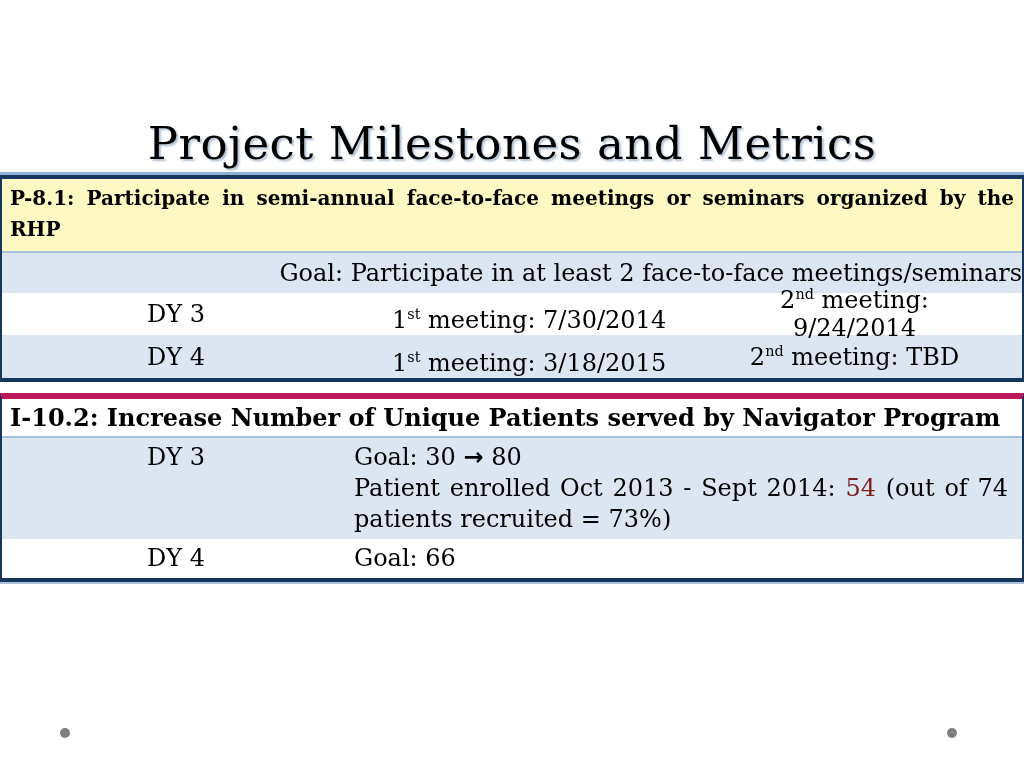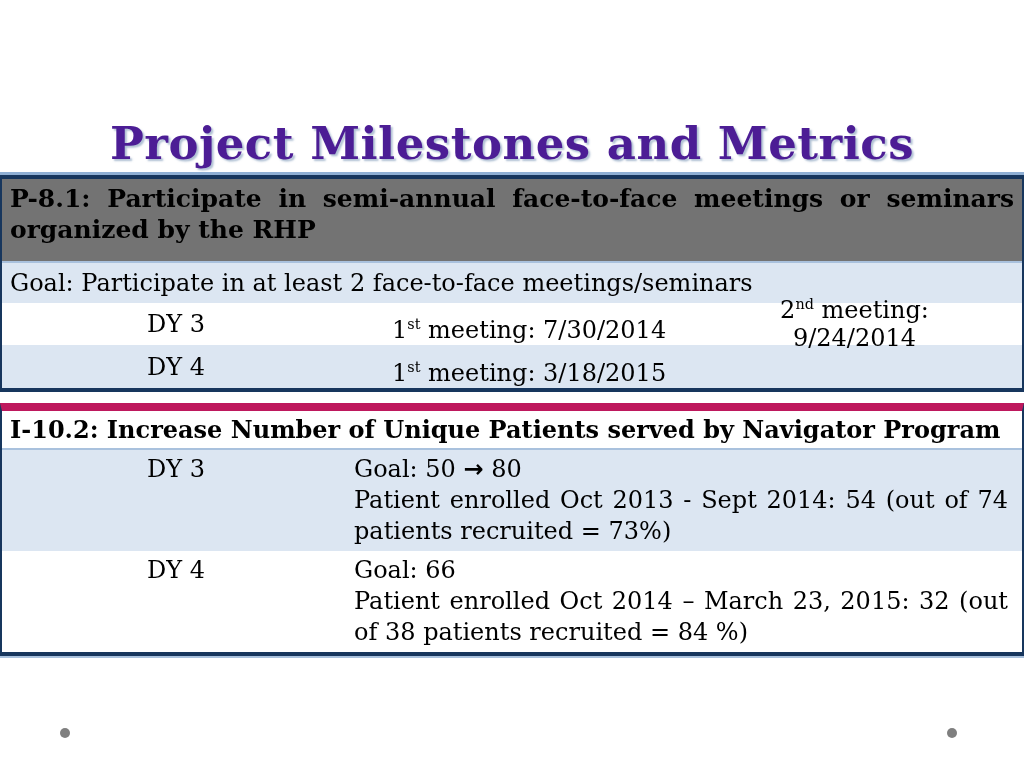--- a/index.html
+++ b/index.html
@@ -12,71 +12,71 @@
     font-family: "DejaVu Serif", "Liberation Serif", serif;
     color: #000000;
   }
   
   .title-wrap {
     height: 172px;
     display: flex; align-items: flex-end; justify-content: center;
   }
   h1.title {
     margin: 0 0 2px 0;
-    font-size: 45px; font-weight: bold;
-    color: #4c1d95;
+    font-size: 45px; font-weight: normal;
+    color: #000000;
     letter-spacing: 0.5px;
     text-shadow: 2px 2px 2px rgba(110, 140, 175, 0.55);
   }
   .title-rule { height: 3px; background: #8fafd4; }
 
   
   .tbl {
     width: 1024px;
     border-left: 2px solid #17365d;
     border-right: 2px solid #17365d;
     font-size: 24px;
   }
   .tbl1 { border-top: 4px solid #17365d; border-bottom: 4px solid #17365d; }
-  .tbl2 { border-top: 8px solid #be185d; border-bottom: 4px solid #17365d; margin-top: 11px; }
+  .tbl2 { border-top: 6px solid #be185d; border-bottom: 4px solid #17365d; margin-top: 11px; }
   .under-rule { height: 2px; background: #a9c1dd; width: 1024px; }
 
   .row-heading {
-    padding: 4px 8px 16px 8px;
-    font-weight: bold; font-size: 25px; line-height: 31px;
+    padding: 4px 8px 6px 8px;
+    font-weight: bold; font-size: 20px; line-height: 31px;
     text-align: justify;
-    background: #737373;
+    background: #fef9c3;
   }
   .row-heading2 {
     height: 37px; line-height: 37px;
     padding-left: 8px;
     font-weight: bold; font-size: 24px;
     background: #ffffff;
     white-space: nowrap;
   }
   .sep { height: 2px; background: #a9c1dd; }
   .blue { background: #dce6f2; }
   .white { background: #ffffff; }
 
-  .row-goal { height: 40px; line-height: 40px; padding-left: 8px; white-space: nowrap; }
+  .row-goal { height: 40px; line-height: 40px; padding-left: 8px; white-space: nowrap; text-align: right; }
 
   .dyrow { height: 42px; display: flex; align-items: center; }
   .dyrow.h43 { height: 43px; }
   .dyrow .c1 { width: 390px; padding-left: 145px; }
   .dyrow .c2 { width: 330px; margin-top: 12px; }
   .dyrow .c3 { flex: 1; text-align: center; padding-right: 35px; }
 
   .dysec { display: flex; padding: 4px 0 4px 0; }
   .dysec .c1 { width: 352px; padding-left: 145px; line-height: 31px; }
   .dysec .c2 { flex: 1; padding-right: 14px; line-height: 31px; }
   .dysec .c2 p { margin: 0; text-align: justify; }
   .dysec .c2 .goal-line { margin: 0; }
 
   .sup { font-size: 0.6em; vertical-align: super; line-height: 0; }
-  .red { color: #000000; }
+  .red { color: #7f1d1d; }
   .arrow { font-family: "DejaVu Sans", sans-serif; font-weight: bold; }
 
   .dot {
     position: absolute;
     width: 10px; height: 10px; border-radius: 50%;
     background: #7f7f7f;
     top: 728px;
   }
   .dot-left { left: 60px; }
   .dot-right { left: 947px; }
@@ -96,38 +96,38 @@
     <div class="sep"></div>
     <div class="row-goal blue">Goal: Participate in at least 2 face-to-face meetings/seminars</div>
     <div class="dyrow white">
       <div class="c1">DY 3</div>
       <div class="c2"><span>1</span><span class="sup">st</span><span> meeting: 7/30/2014</span></div>
       <div class="c3"><span>2</span><span class="sup">nd</span><span> meeting: 9/24/2014</span></div>
     </div>
     <div class="dyrow h43 blue">
       <div class="c1">DY 4</div>
       <div class="c2"><span>1</span><span class="sup">st</span><span> meeting: 3/18/2015</span></div>
+      <div class="c3"><span>2</span><span class="sup">nd</span><span> meeting: TBD</span></div>
     </div>
   </section>
 
   <section class="tbl tbl2">
     <div class="row-heading2">I-10.2: Increase Number of Unique Patients served by Navigator Program</div>
     <div class="sep"></div>
     <div class="dysec blue">
       <div class="c1">DY 3</div>
       <div class="c2">
-        <div class="goal-line"><span>Goal: 50 </span><span class="arrow">→</span><span> 80</span></div>
+        <div class="goal-line"><span>Goal: 30 </span><span class="arrow">→</span><span> 80</span></div>
         <p><span>Patient enrolled Oct 2013 - Sept 2014: </span><span class="red">54</span><span> (out of 74 patients recruited = 73%)</span></p>
       </div>
     </div>
     <div class="dysec white">
       <div class="c1">DY 4</div>
       <div class="c2">
         <div class="goal-line"><span>Goal: 66</span></div>
-        <p><span>Patient enrolled Oct 2014 – March 23, 2015: </span><span class="red">32</span><span> (out of 38 patients recruited = 84 %)</span></p>
       </div>
     </div>
   </section>
   <div class="under-rule"></div>
 
   <div class="dot dot-left"></div>
   <div class="dot dot-right"></div>
 
 </div>
 

